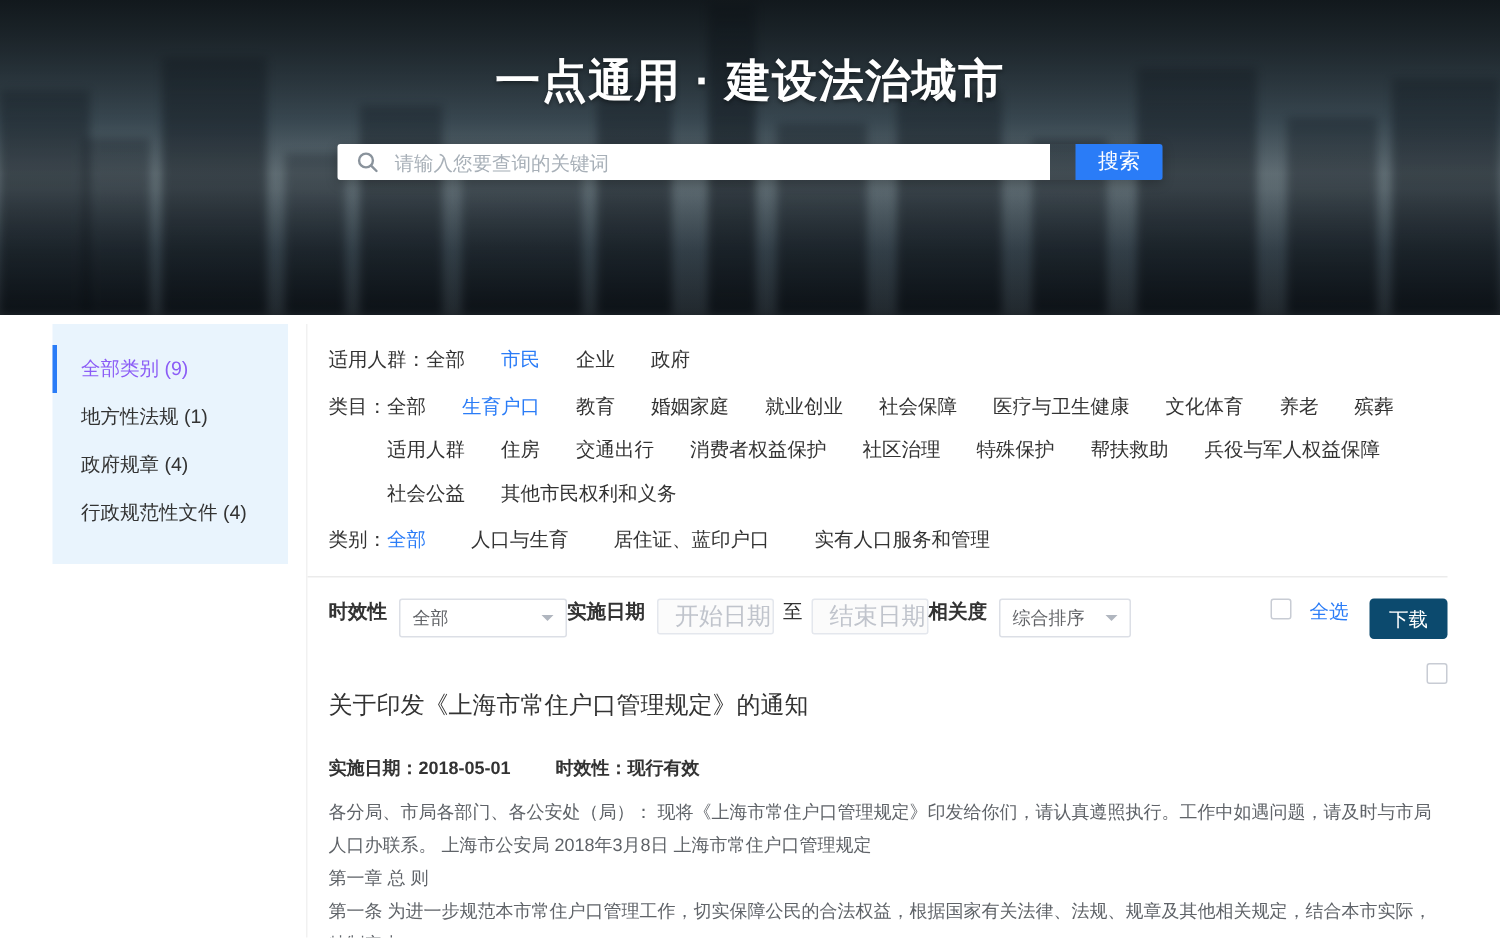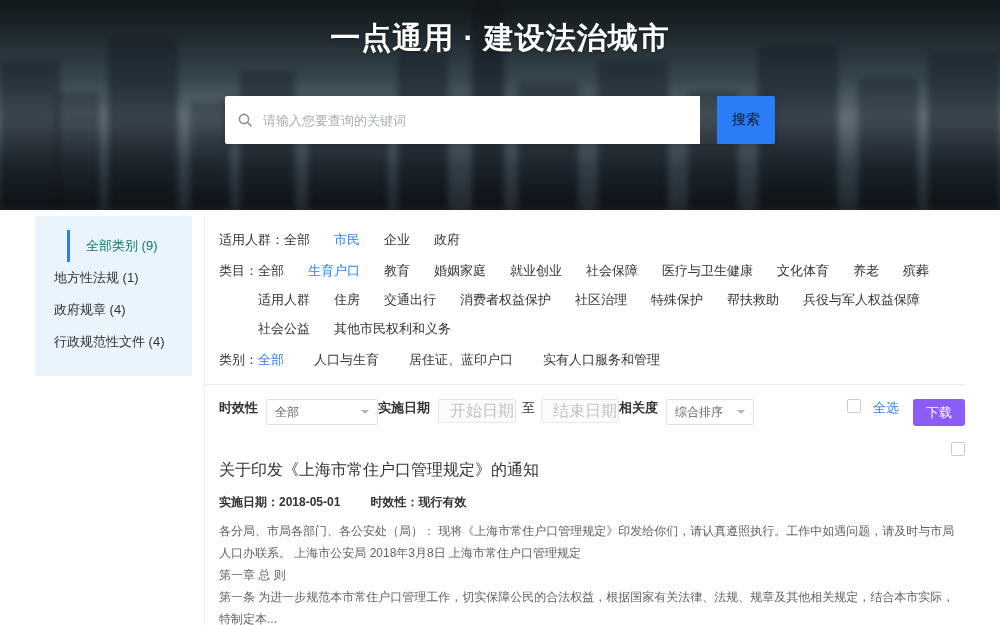--- a/index.html
+++ b/index.html
@@ -21,49 +21,49 @@
   .b1{left:0;width:60px;height:150px}.b2{left:55px;width:45px;height:118px}
   .b3{left:108px;width:70px;height:172px}.b4{left:190px;width:40px;height:108px}
   .b5{left:240px;width:55px;height:140px}.b6{left:308px;width:80px;height:100px}
   .b7{left:398px;width:50px;height:158px}.b8{left:472px;width:32px;height:208px}
   .b9{left:518px;width:60px;height:128px}.b10{left:598px;width:70px;height:150px}
   .b11{left:688px;width:50px;height:118px}.b12{left:758px;width:80px;height:165px}
   .b13{left:858px;width:60px;height:132px}.b14{left:928px;width:72px;height:158px}
   .banner::after{content:"";position:absolute;inset:0;z-index:1;
     background:linear-gradient(180deg,rgba(0,0,0,.42),rgba(0,0,0,.05) 42%,rgba(255,255,255,.05) 60%,rgba(0,0,0,.22));}
   .banner-title {
-    position:relative; z-index:2; margin:0; padding-top:18px;
+    position:relative; z-index:2; margin:16px; padding-top:18px;
     text-align:center; color:#fff; font-size:30px; font-weight:bold; letter-spacing:1px;
     text-shadow:0 1px 3px rgba(0,0,0,.4);
   }
   .search-row {
     position:absolute; z-index:2; top:96px; left:50%; transform:translateX(-50%);
-    display:flex; width:550px; height:48px; box-shadow:0 2px 8px rgba(0,0,0,.25);
+    display:flex; width:550px; height:24px; box-shadow:0 2px 8px rgba(0,0,0,.25);
   }
   .search-box { flex:1; background:#fff; border-radius:2px 0 0 2px; display:flex; align-items:center; padding:0 10px 0 12px; }
   .search-box svg { flex-shrink:0; margin-right:8px; }
   .search-box input { flex:1; border:none; outline:none; font-size:13px; color:#333; background:transparent;
     font-family:"Liberation Sans","DejaVu Sans",sans-serif; }
   .search-box input::placeholder { color:#a8b0b8; }
-  .search-btn { width:58px; background:#2a7cf7; color:#0f172a; border:none; font-size:14px;
+  .search-btn { width:58px; background:#2a7cf7; color:#ffffff; border:none; font-size:14px;
     border-radius:0 2px 2px 0; cursor:pointer; font-family:inherit;margin-left:17px; }
   .radio-row {
     position:absolute; z-index:2; top:155px; left:50%; transform:translateX(-50%);
     display:flex; align-items:center; gap:26px; color:#fff; font-size:13px; font-weight:bold; white-space:nowrap;
   }
   .radio-item { display:flex; align-items:center; cursor:pointer; }
   .radio { width:12px; height:12px; border-radius:50%; background:#fff; margin-right:7px; flex-shrink:0; }
   .radio.sel { background:radial-gradient(circle,#2a7cf7 0 3px,#fff 3.4px 4.2px,#2a7cf7 4.5px); }
   .sep { width:1px; height:13px; background:rgba(255,255,255,.85); }
 
   
   .content { display:flex; align-items:flex-start; padding:6px 0 0 35px; }
   .sidebar { width:157px; flex-shrink:0; background:#e9f4fd; padding:14px 0 18px; }
   .sidebar-item { font-size:13px; color:#333; padding:7px 10px 7px 19px; cursor:pointer; }
-  .sidebar-item.active { color:#0f766e; border-left:3px solid #2a7cf7; padding-left:16px;margin-left:32px; }
+  .sidebar-item.active { color:#8b5cf6; border-left:3px solid #2a7cf7; padding-left:16px; }
 
   .main { flex:1; margin-left:12px; border-left:1px solid #f1f1f1; padding:14px 35px 0 14px;
     min-height:403px; position:relative; }
 
   .filter-row { display:flex; font-size:13px; color:#333; line-height:20px; margin-bottom:11px; }
   .filter-label { white-space:nowrap; flex-shrink:0; }
   .filter-options { display:flex; flex-wrap:wrap; gap:9px 24px; }
   .filter-row.type .filter-options { gap:9px 30px; }
   .opt { cursor:pointer; white-space:nowrap; }
   .opt.active { color:#2a7cf7; }
@@ -82,27 +82,27 @@
   .date-input { margin-left:8px; width:78px; height:24px; border:1px solid #e4e7ed; background:#fbfbfb;
     border-radius:2px; display:flex; align-items:center; gap:5px; padding:0 6px;
     font-size:16px; color:#c0c4cc; cursor:pointer; white-space:nowrap; overflow:hidden; }
   .date-input:first-of-type { margin-left:8px; }
   .to { margin-left:6px; color:#333; }
   .date-input + .to + .date-input { margin-left:6px; }
   .checkbox { width:14px; height:14px; border:1px solid #c8ccd4; border-radius:2px; background:#fff;
     display:inline-block; cursor:pointer; flex-shrink:0; }
   .toolbar .checkbox { margin-left:auto; }
   .select-all { color:#2a7cf7; margin-left:12px; cursor:pointer; text-decoration:none; }
-  .download-btn { margin-left:14px; height:27px; padding:0 13px; background:#8b5cf6; color:#fff;
+  .download-btn { margin-left:14px; height:27px; padding:0 13px; background:#0c4a6e; color:#fff;
     border:none; border-radius:3px; font-size:13px; cursor:pointer; font-family:inherit; }
 
   .result { margin-top:34px; position:relative; border-bottom:1px solid #ebebeb; padding-bottom:8px; }
   .result-check { position:absolute; right:0; top:-18px; }
   .result-title { margin:0; font-size:16px; font-weight:normal; color:#333; cursor:pointer; }
-  .meta { margin-top:13px; display:flex; gap:30px; font-size:12px; color:#333; font-weight:bold; }
+  .meta { margin-top:23px; display:flex; gap:30px; font-size:12px; color:#333; font-weight:bold; }
   .result-body { margin-top:9px; font-size:12px; color:#5f6368; line-height:22px; }
   .result-body p { margin:0; }
 </style>
 </head>
 <body>
 
 <div class="page">
 
   <header class="banner">
     <div class="skyline">

